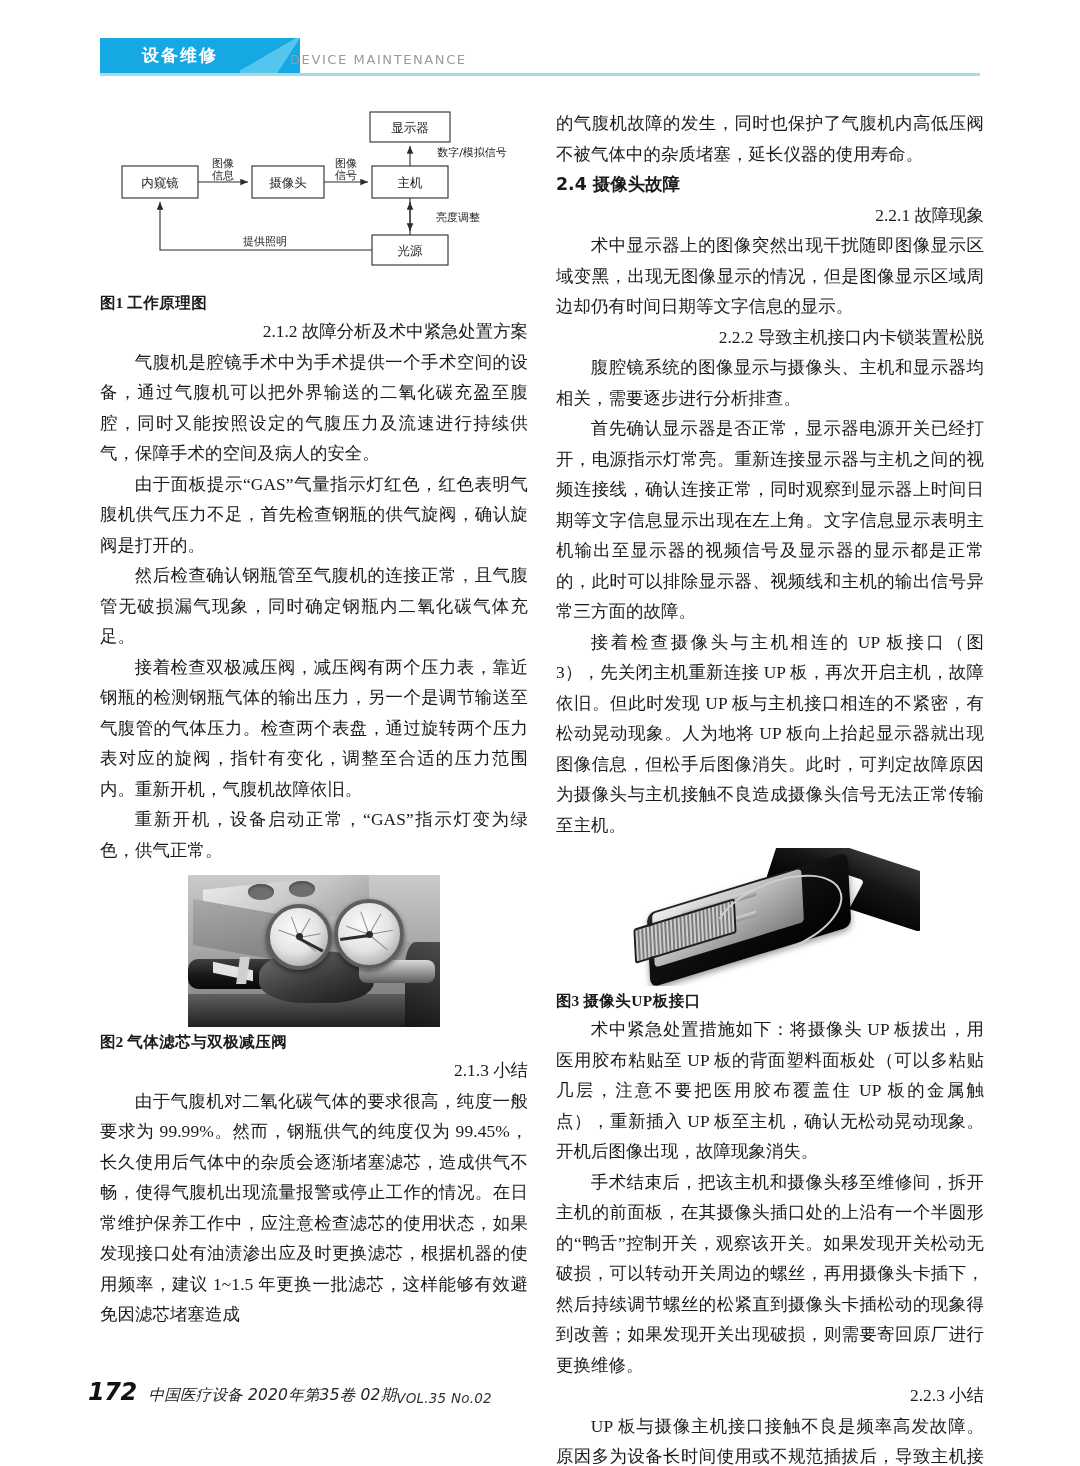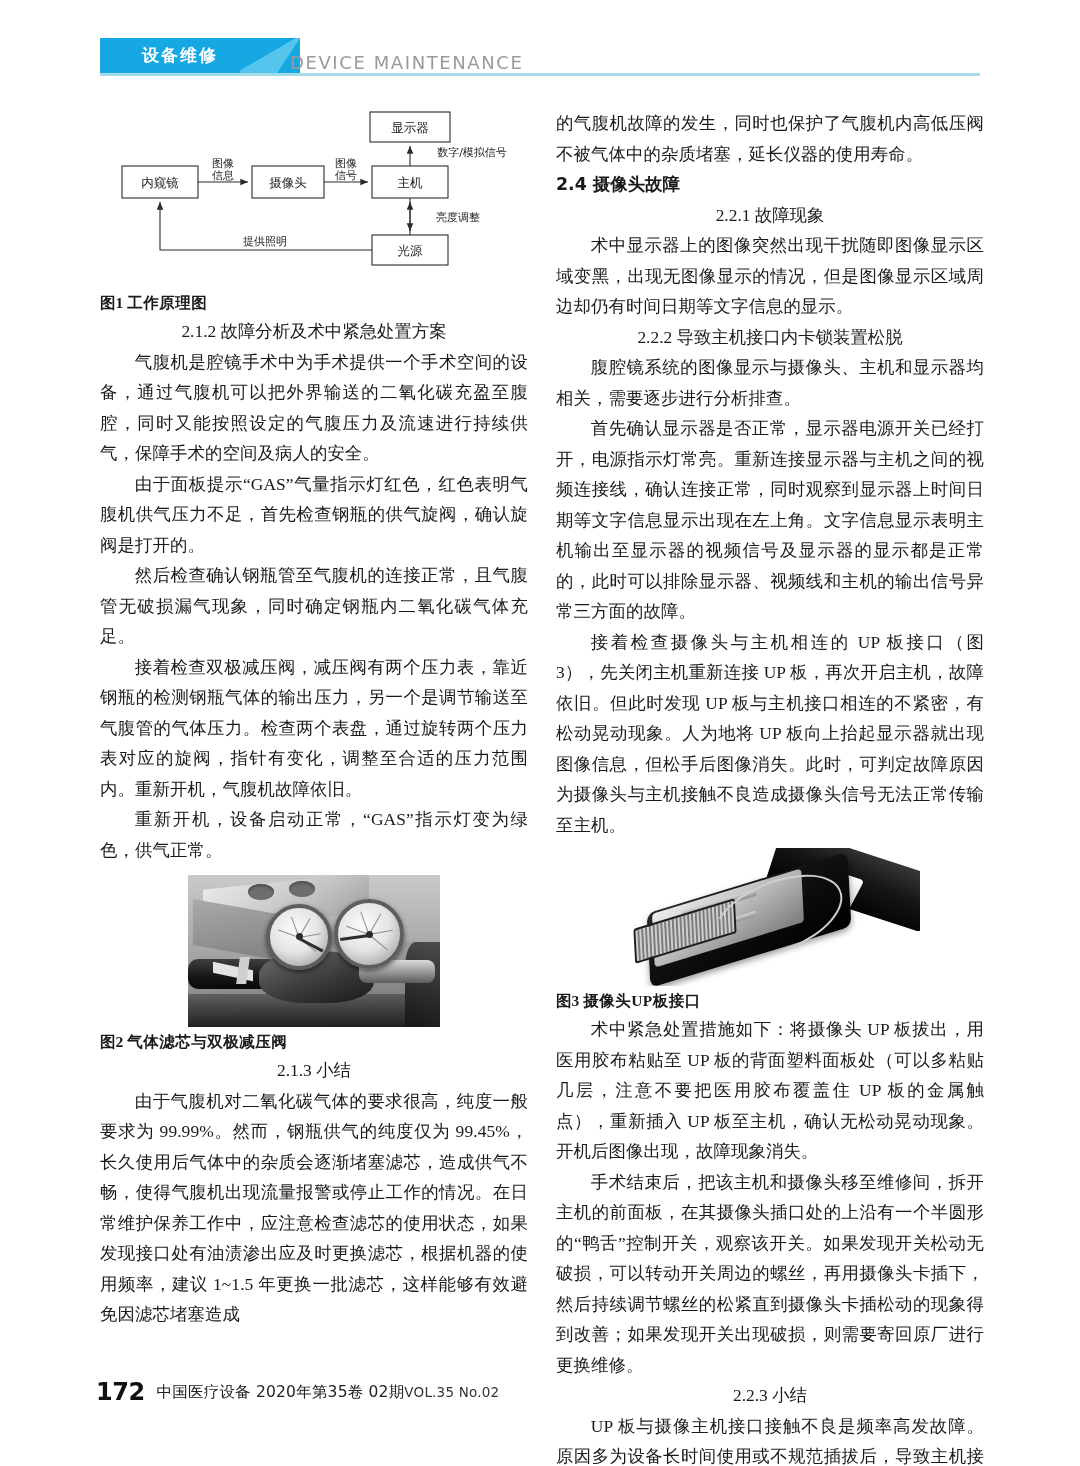--- a/index.html
+++ b/index.html
@@ -48,21 +48,21 @@
     width: 60px;
     height: 35px;
     background: linear-gradient(to bottom right, #16a8e3 0%, #16a8e3 46%, #55c5ee 47%, #55c5ee 100%);
     clip-path: polygon(0 0, 100% 0, 62% 100%, 0 100%);
   }
   .hdr-en {
     position: absolute;
     left: 290px;
     top: 52px;
     font-family: "DejaVu Sans", "Liberation Sans", sans-serif;
-    font-size: 18px;
+    font-size: 13px;
     letter-spacing: 1.6px;
     color: #9a9a9a;
   }
   .hdr-rule {
     position: absolute;
     left: 100px;
     top: 73px;
     width: 880px;
     height: 3px;
     background: #a3dbe8;
@@ -86,21 +86,21 @@
     text-indent: 2em;
     letter-spacing: 0.1px;
   }
   p.no-indent { text-indent: 0; }
 
   h3.heading {
     margin: 0;
     font-size: 17.4px;
     line-height: 30.5px;
     font-weight: normal;
-    text-align: center;
+    text-align: right;
   }
   h3.heading-bold {
     margin: 0;
     font-size: 17.4px;
     line-height: 30.5px;
     font-weight: 700;
     font-family: "DejaVu Sans", "Liberation Sans", sans-serif;
     text-align: left;
   }
 
@@ -273,26 +273,27 @@
     border: 2px solid #cfcfcf;
     border-radius: 50%;
     transform: rotate(-22deg);
     background: transparent;
     clip-path: polygon(0 0, 100% 0, 100% 100%, 42% 100%);
   }
 
   
   .page-footer {
     position: absolute;
-    left: 96px;
+    left: 88px;
     top: 1378px;
     width: 880px;
     display: flex;
-    align-items: center;
+    align-items: flex-end;
     font-family: "DejaVu Sans", "Liberation Sans", sans-serif;
+    font-style: italic;
   }
   .foot-page {
     font-size: 24px;
     font-weight: 700;
     color: #111;
     margin-right: 12px;
     letter-spacing: -0.5px;
   }
   .foot-journal {
     font-size: 15.5px;

